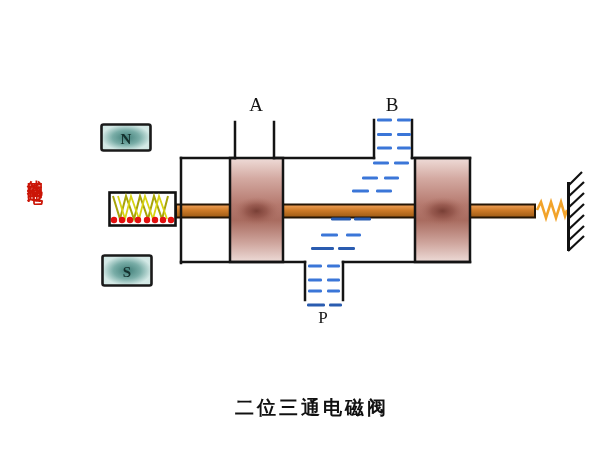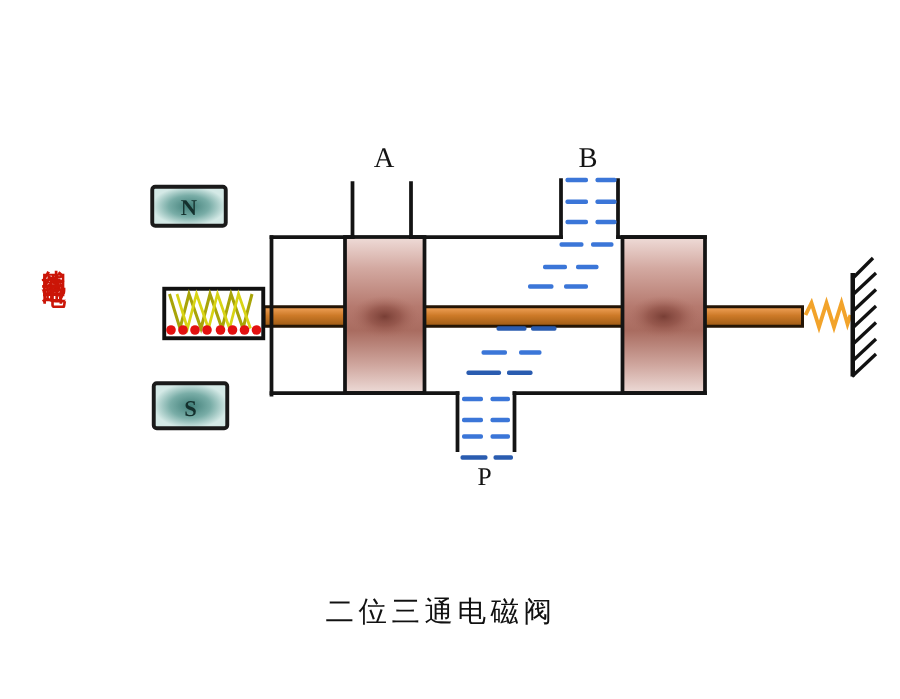--- a/index.html
+++ b/index.html
@@ -4,22 +4,22 @@
 <style>
   html,body{margin:0;padding:0;background:#ffffff;}
   #stage{position:relative;width:600px;height:466px;background:#ffffff;overflow:hidden;
          font-family:"Liberation Serif",serif;}
   #stage svg{position:absolute;left:0;top:0;}
   .svg-label{font-family:"Liberation Serif",serif;fill:#141414;}
   .mag-letter{font-family:"Liberation Serif",serif;font-weight:bold;fill:#14302d;}
   #coil-state{position:absolute;left:24px;top:167px;color:#cb1507;font-weight:bold;
       font-size:16px;writing-mode:vertical-rl;text-orientation:upright;letter-spacing:3px;
       font-family:"Liberation Serif",serif;}
-  #caption{position:absolute;left:189px;top:395px;width:210px;text-align:center;
-      color:#111;font-weight:normal;font-size:19px;letter-spacing:3px;
+  #caption{position:absolute;left:207px;top:395px;width:210px;text-align:center;
+      color:#111;font-weight:bold;font-size:19px;letter-spacing:3px;
       font-family:"Liberation Serif",serif;}
 </style>
 </head>
 <body>
 
 <div id="stage">
 
   <svg width="600" height="466" viewBox="0 0 600 466">
     <defs>
       <linearGradient id="rodGrad" x1="0" y1="0" x2="0" y2="1">

